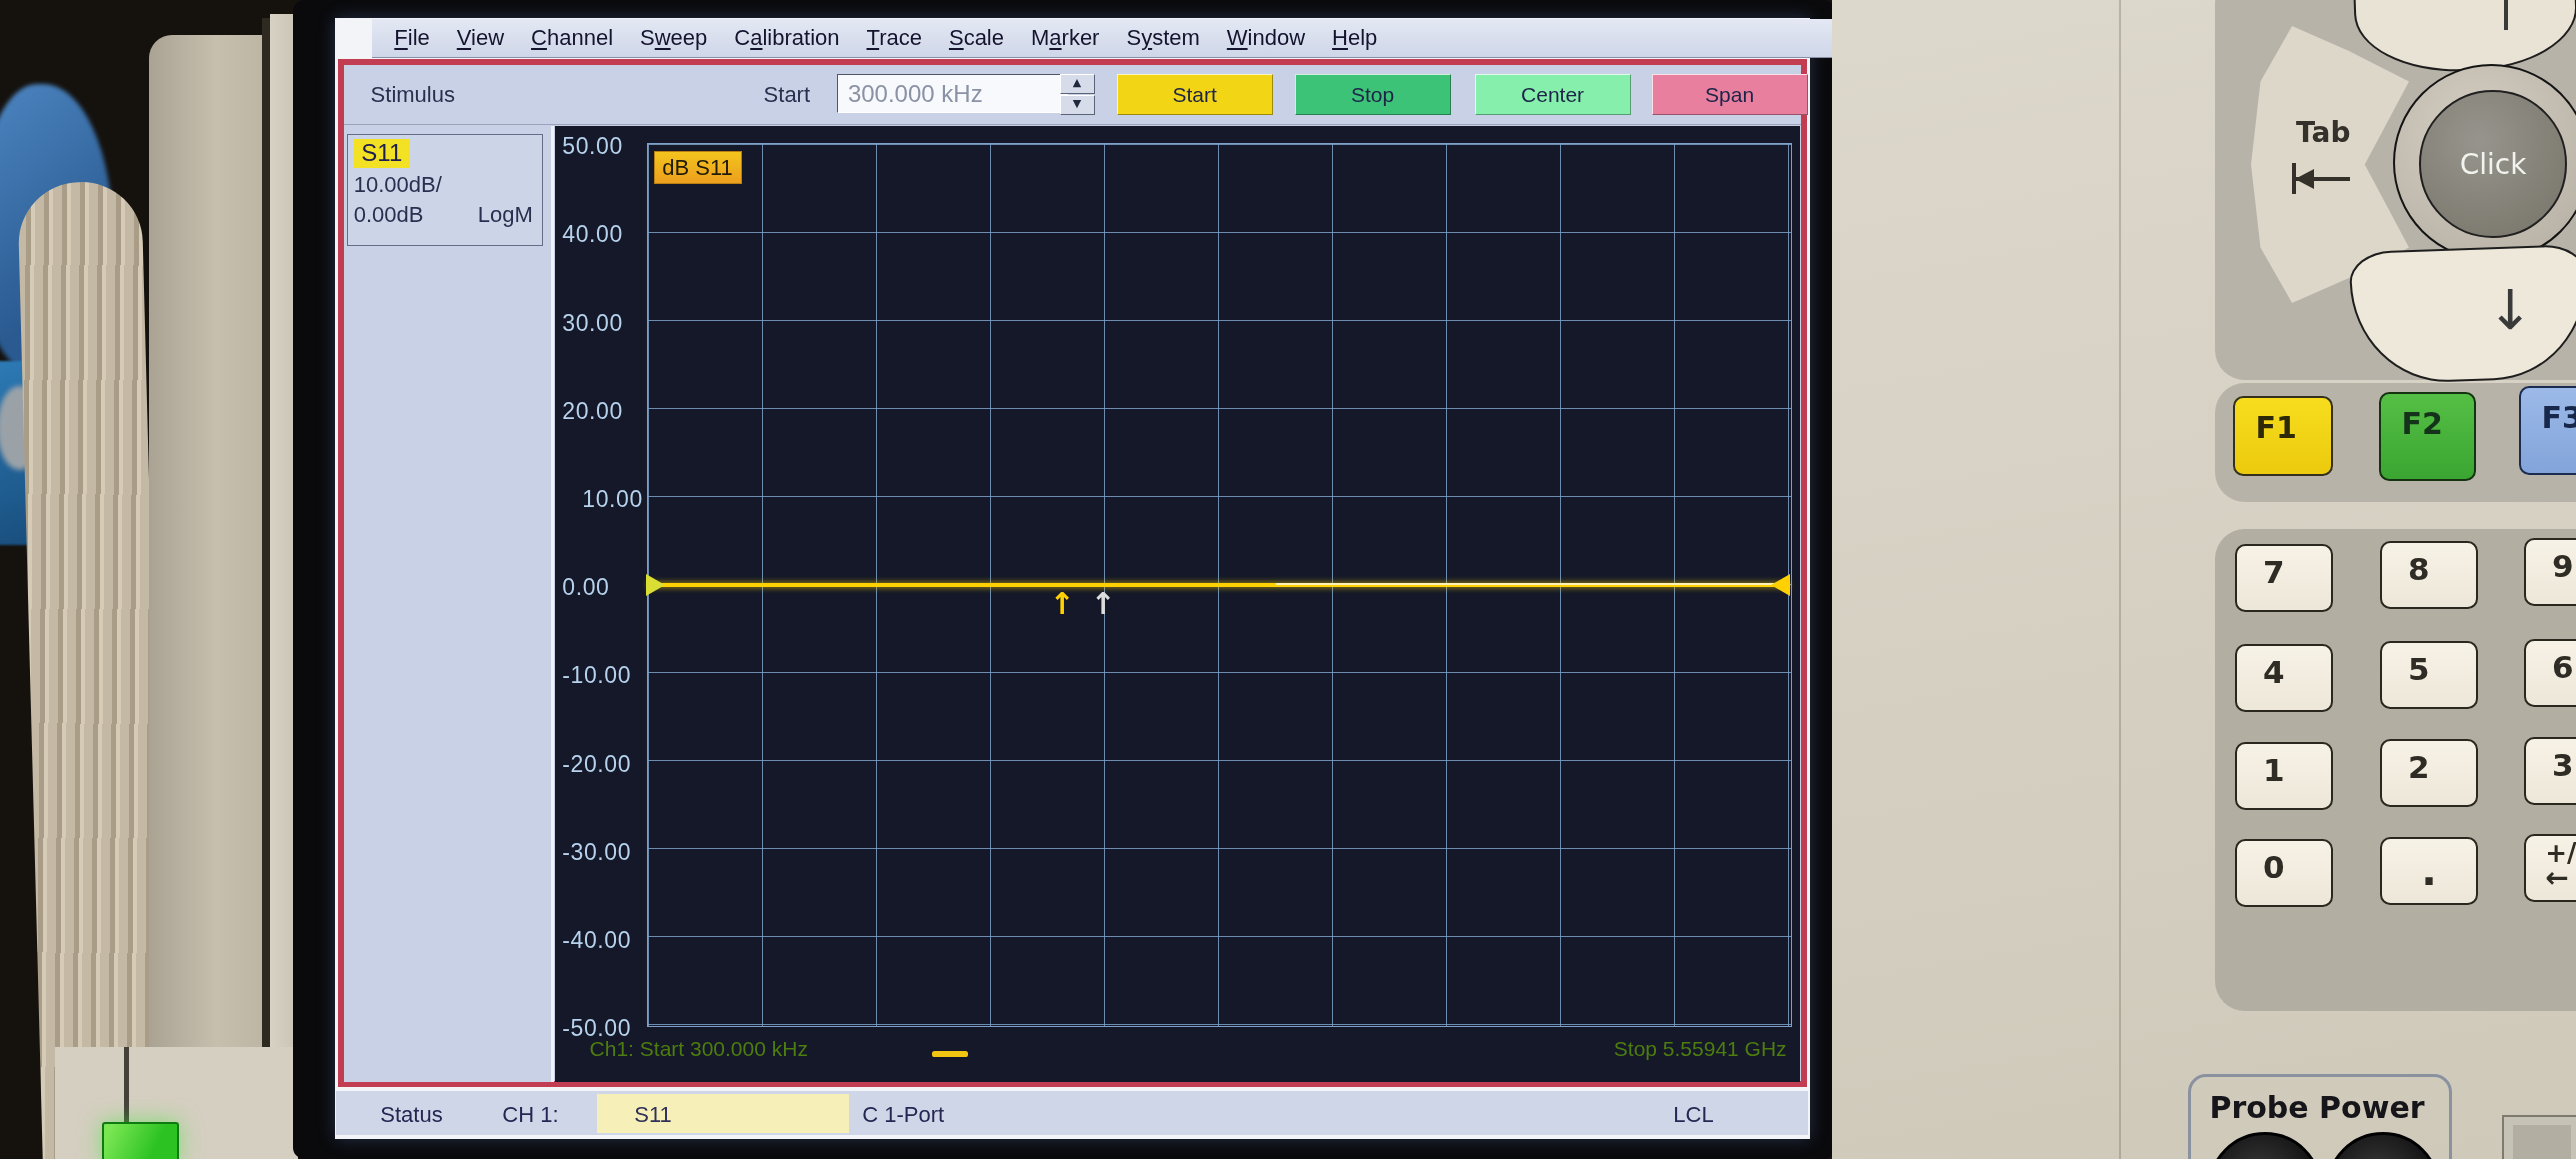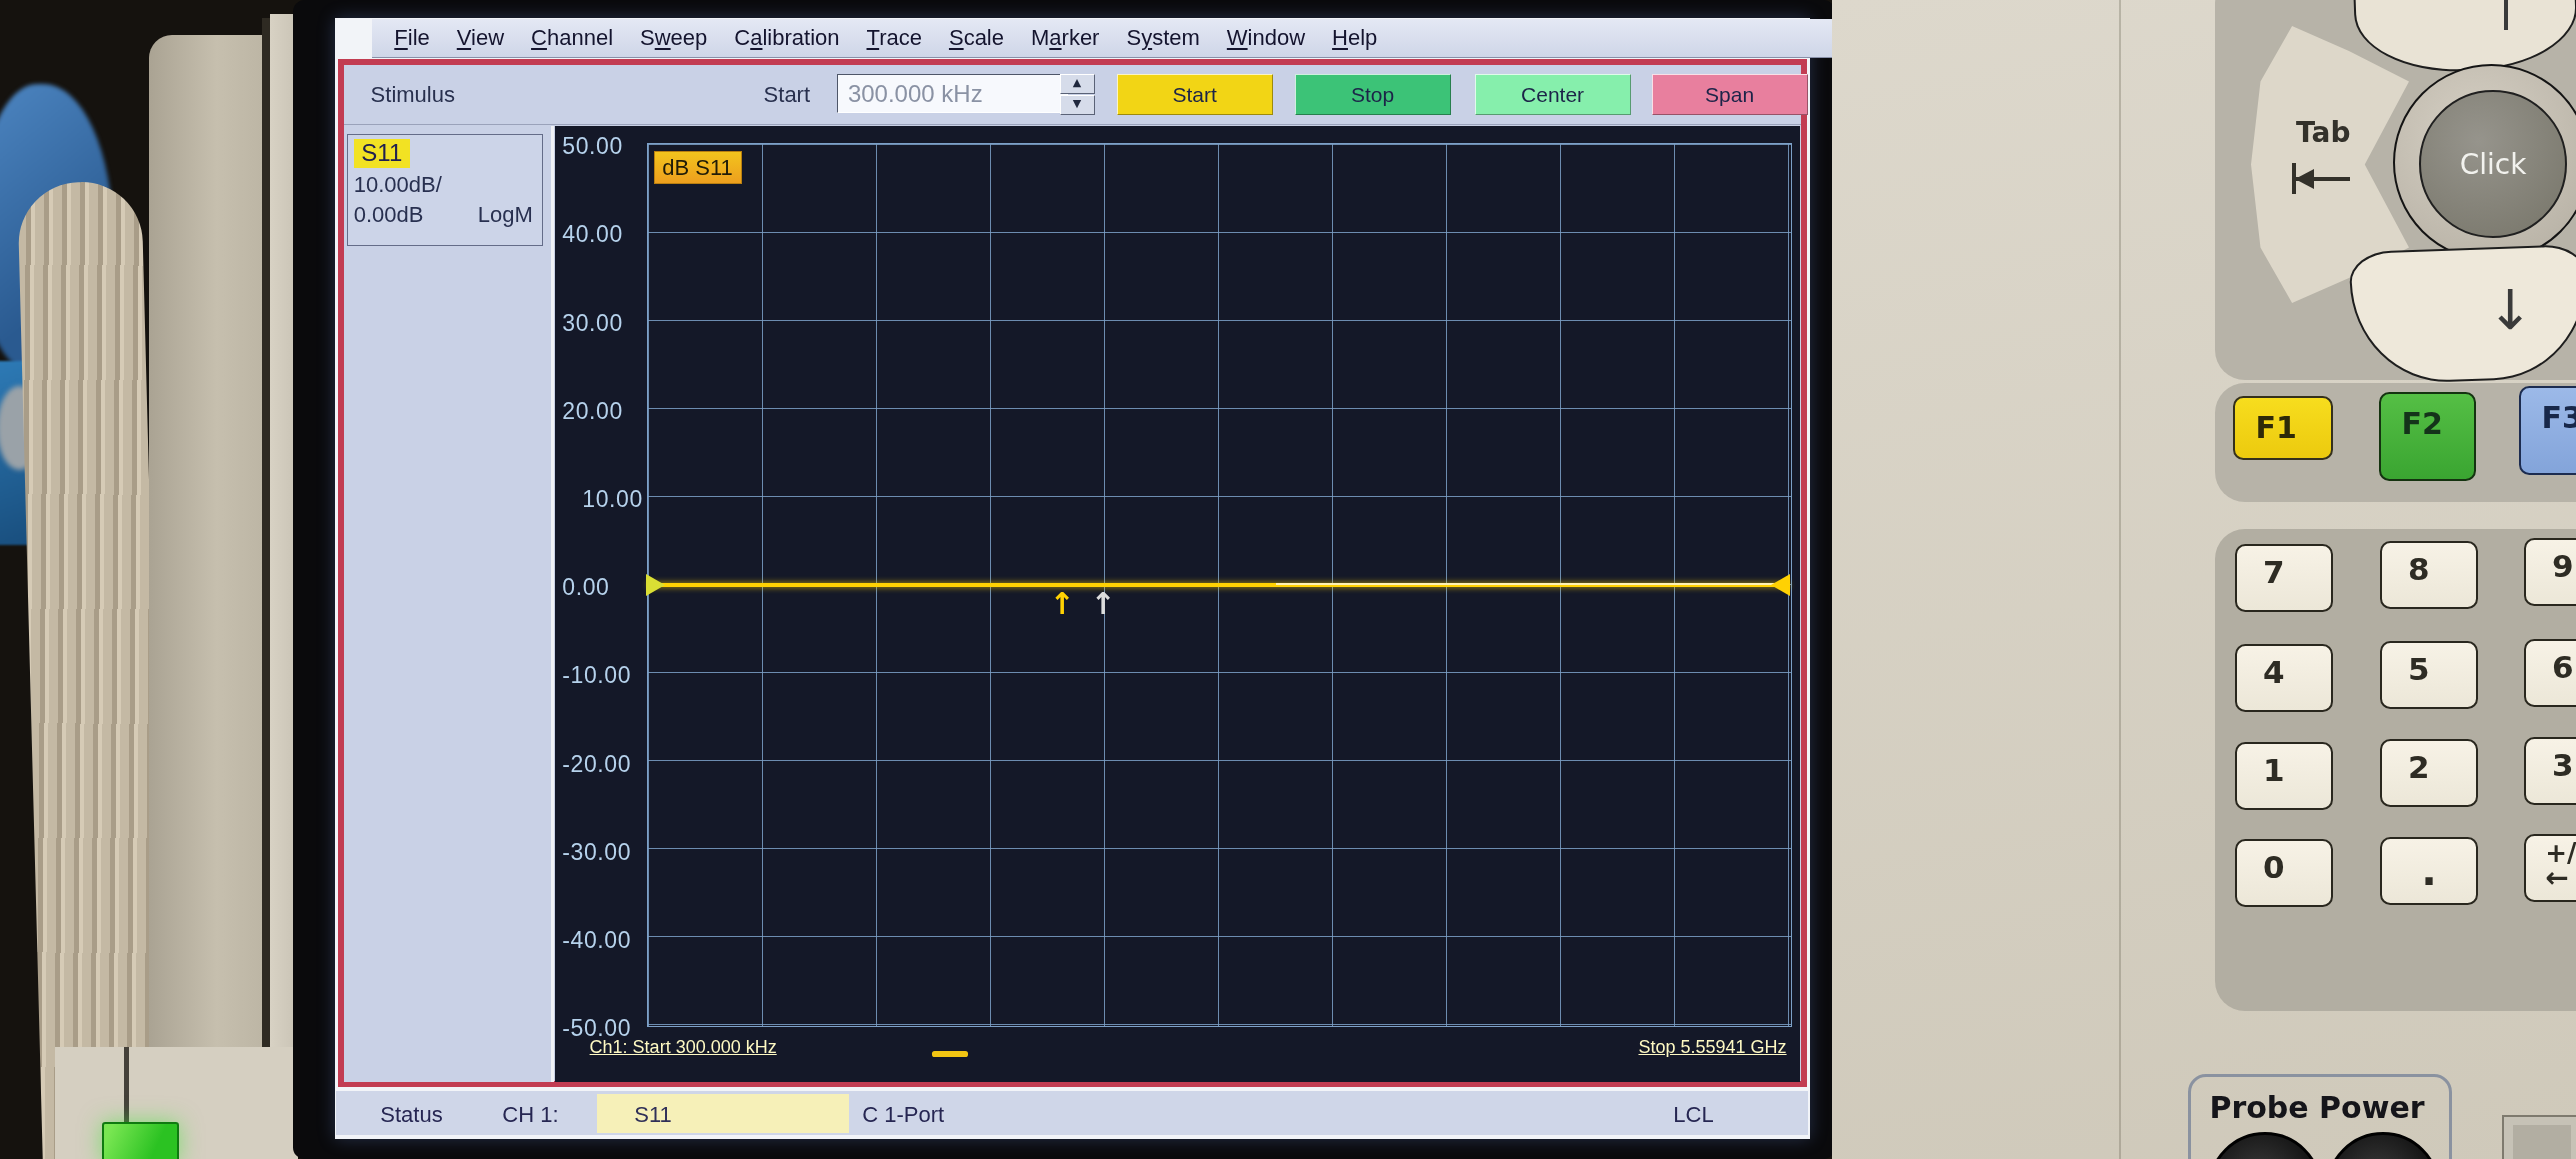--- a/index.html
+++ b/index.html
@@ -83,21 +83,21 @@
   .trace-label{position:absolute;left:99px;top:25px;background:linear-gradient(#f3c41d,#ed9f1e);
     border:1.3px solid #b97f10;color:#201c08;font-size:22px;padding:2.6px 7.7px;}
   .trace-line{position:absolute;left:93px;top:457px;width:1141px;height:3.9px;background:#ffd103;
     box-shadow:0 0 6.4px rgba(255,210,0,.8);}
   .trace-mem{position:absolute;left:721px;top:457px;width:509px;height:1.9px;background:rgba(255,255,255,.7);}
   .ref-tri-l{position:absolute;left:91px;top:448px;width:0;height:0;
     border-top:11px solid transparent;border-bottom:11px solid transparent;border-left:19.3px solid #dade34;}
   .ref-tri-r{position:absolute;left:1216px;top:448px;width:0;height:0;
     border-top:11px solid transparent;border-bottom:11px solid transparent;border-right:19.3px solid #ffd103;}
   .mk{position:absolute;top:460px;font-size:30px;font-family:"DejaVu Sans",sans-serif;font-weight:bold;}
-  .plot-bottom{position:absolute;font-size:18px;color:#fef9c3;top:911px;text-decoration:underline;}
+  .plot-bottom{position:absolute;font-size:21px;color:#4d7c0f;top:911px;}
   .trace-dash{position:absolute;left:377px;top:925px;width:36px;height:6.4px;background:#f2c513;border-radius:2.6px;}
 
   
   .statusbar{position:absolute;left:1.3px;top:1073px;width:1472px;height:44px;background:#cfd6e8;
     color:#262652;font-size:22px;}
   .sb-item{position:absolute;top:11px;}
   .sb-field{position:absolute;left:261px;top:2.6px;width:252px;height:39px;background:#f6f0b8;}
   .sb-field span{position:absolute;left:37px;top:8.4px;color:#303058;}
 
   
@@ -128,21 +128,21 @@
     background:radial-gradient(circle at 40% 34%,#96948c,#767468);border:2.6px solid #202020;
     display:flex;align-items:center;justify-content:center;}
   .knob-inner span{color:#f2f2ee;font-size:28px;font-weight:normal;font-family:"DejaVu Sans",sans-serif;}
   .arc-down{left:2351px;top:248px;width:233px;height:129px;background:#eee8da;
     border:2.6px solid #1e1e1e;border-radius:22% 22% 50% 50% / 28% 28% 95% 95%;transform:rotate(-2deg);}
   .down-arrow{left:2487px;top:278px;font-size:55px;color:#3a3a3a;font-family:"DejaVu Sans",sans-serif;}
 
   .pkey{position:absolute;border-radius:10.3px;box-sizing:border-box;
     font-family:"DejaVu Sans",sans-serif;font-weight:bold;
     display:flex;align-items:flex-start;}
-  .fkey{width:100px;height:64px;border:2.6px solid #34301c;font-size:30px;
+  .fkey{width:100px;height:80px;border:2.6px solid #34301c;font-size:30px;
     padding:11.6px 0 0 20.6px;}
   .f1{left:2233px;top:396px;background:linear-gradient(#f7dd1e,#ecca0e);color:#2e2a08;}
   .f2{left:2379px;top:392px;width:97px;height:89px;background:linear-gradient(#55bf45,#3aa531);color:#14331a;border-color:#143310;}
   .f3{left:2519px;top:386px;width:97px;height:89px;background:linear-gradient(#9cb9e8,#83a4da);color:#18284a;border-color:#1c2c50;}
   .numkey{width:98px;height:68px;background:linear-gradient(#f7f2e6,#ece7d8);
     border:2.6px solid #29271e;color:#2e2c24;font-size:31px;padding:7.7px 0 0 26px;}
   .dotkey{padding:0;align-items:center;justify-content:center;font-size:41px;}
   .pmkey{padding:3.9px 0 0 19.3px;flex-direction:column;font-size:26px;line-height:27px;}
   .pmkey .bsp{font-size:28px;margin-top:-2.6px;}
 

